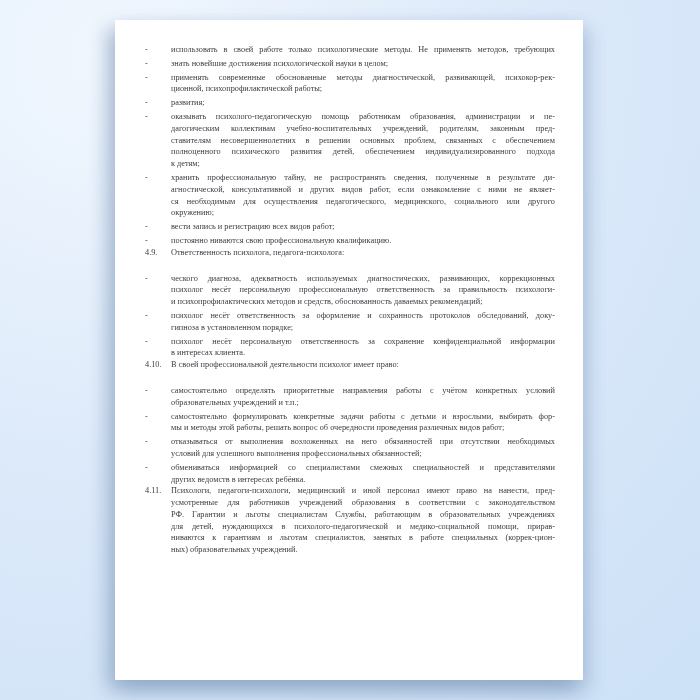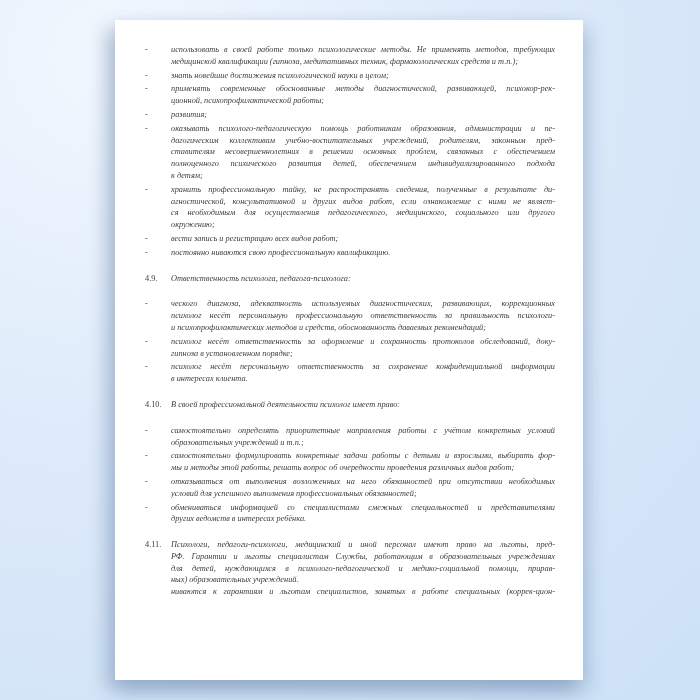--- a/index.html
+++ b/index.html
@@ -31,56 +31,55 @@
   .doc {
     position: absolute;
     left: 30px;
     top: 24px;
     width: 410px;
     color: var(--text-color, #3b3b42);
     font-family: "Liberation Serif", "DejaVu Serif", serif;
     font-size: 8.3px;
   }
   .block { margin: 0; }
-  .block.section { margin-top: 14px; margin-bottom: 14px; }
+  .block.section { margin-top: 0; margin-bottom: 14px; }
   .item {
     display: flex;
     align-items: flex-start;
     margin-bottom: 2px;
   }
   .block > .item:last-child { margin-bottom: 0; }
   .marker {
     flex: 0 0 26px;
     width: 26px;
     height: 11.8px;
     line-height: 11.8px;
     text-align: left;
   }
-  .lines { flex: 1 1 auto; min-width: 0; font-style: italic; }
+  .lines { flex: 1 1 auto; min-width: 0; }
   .line {
     height: 11.8px;
     line-height: 11.8px;
     overflow: hidden;
     text-align: justify;
     text-align-last: justify;
   }
   .line.last { text-align-last: left; }
 </style>
 </head>
 <body>
 
 <div class="stage">
   <div class="paper">
     <div class="doc" id="doc-blocks">
         <div class="block list">
           <div class="item">
             <div class="marker">-</div>
             <div class="lines">
               <div class="line">использовать в своей работе только психологические методы. Не применять методов, требующих</div>
-              <div class="line last">медицинской квалификации (гипноза, медитативных техник, фармакологических средств и т.п.);</div>
             </div>
           </div>
           <div class="item">
             <div class="marker">-</div>
             <div class="lines">
               <div class="line last">знать новейшие достижения психологической науки в целом;</div>
             </div>
           </div>
           <div class="item">
             <div class="marker">-</div>
@@ -194,23 +193,24 @@
             <div class="lines">
               <div class="line">обмениваться информацией со специалистами смежных специальностей и представителями</div>
               <div class="line last">других ведомств в интересах ребёнка.</div>
             </div>
           </div>
         </div>
         <div class="block section">
           <div class="item">
             <div class="marker">4.11.</div>
             <div class="lines">
-              <div class="line">Психологи, педагоги-психологи, медицинский и иной персонал имеют право на льготы, пред-</div>
+              <div class="line">Психологи, педагоги-психологи, медицинский и иной персонал имеют право на нанести, пред-</div>
+              <div class="line">усмотренные для работников учреждений образования в соответствии с законодательством</div>
               <div class="line">РФ. Гарантии и льготы специалистам Службы, работающим в образовательных учреждениях</div>
               <div class="line">для детей, нуждающихся в психолого-педагогической и медико-социальной помощи, прирав-</div>
+              <div class="line">ниваются к гарантиям и льготам специалистов, занятых в работе специальных (коррек-цион-</div>
               <div class="line last">ных) образовательных учреждений.</div>
-              <div class="line">ниваются к гарантиям и льготам специалистов, занятых в работе специальных (коррек-цион-</div>
             </div>
           </div>
         </div>
       </div>
   </div>
 </div>
 
 </body></html>

